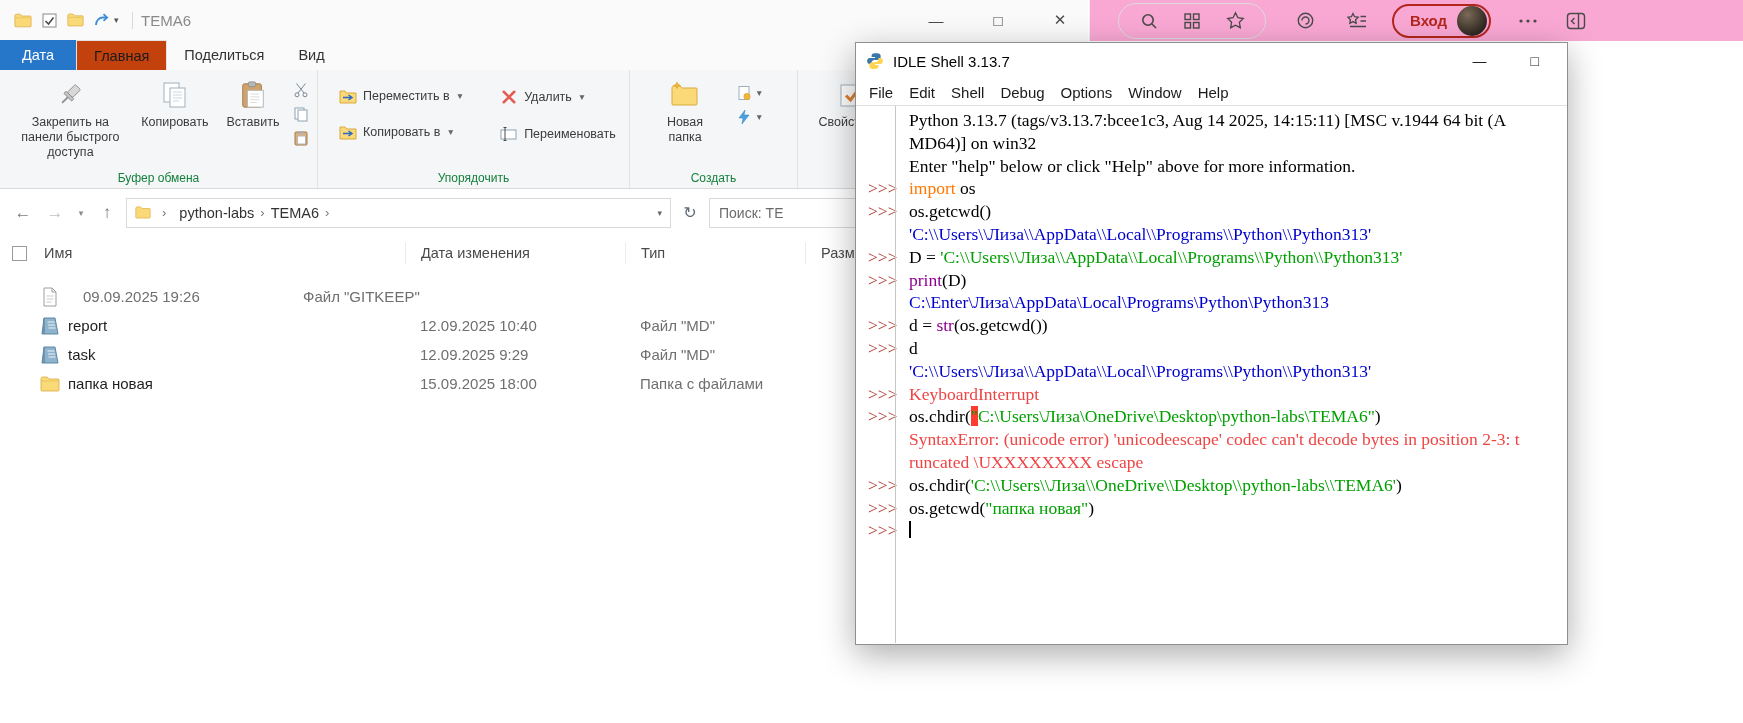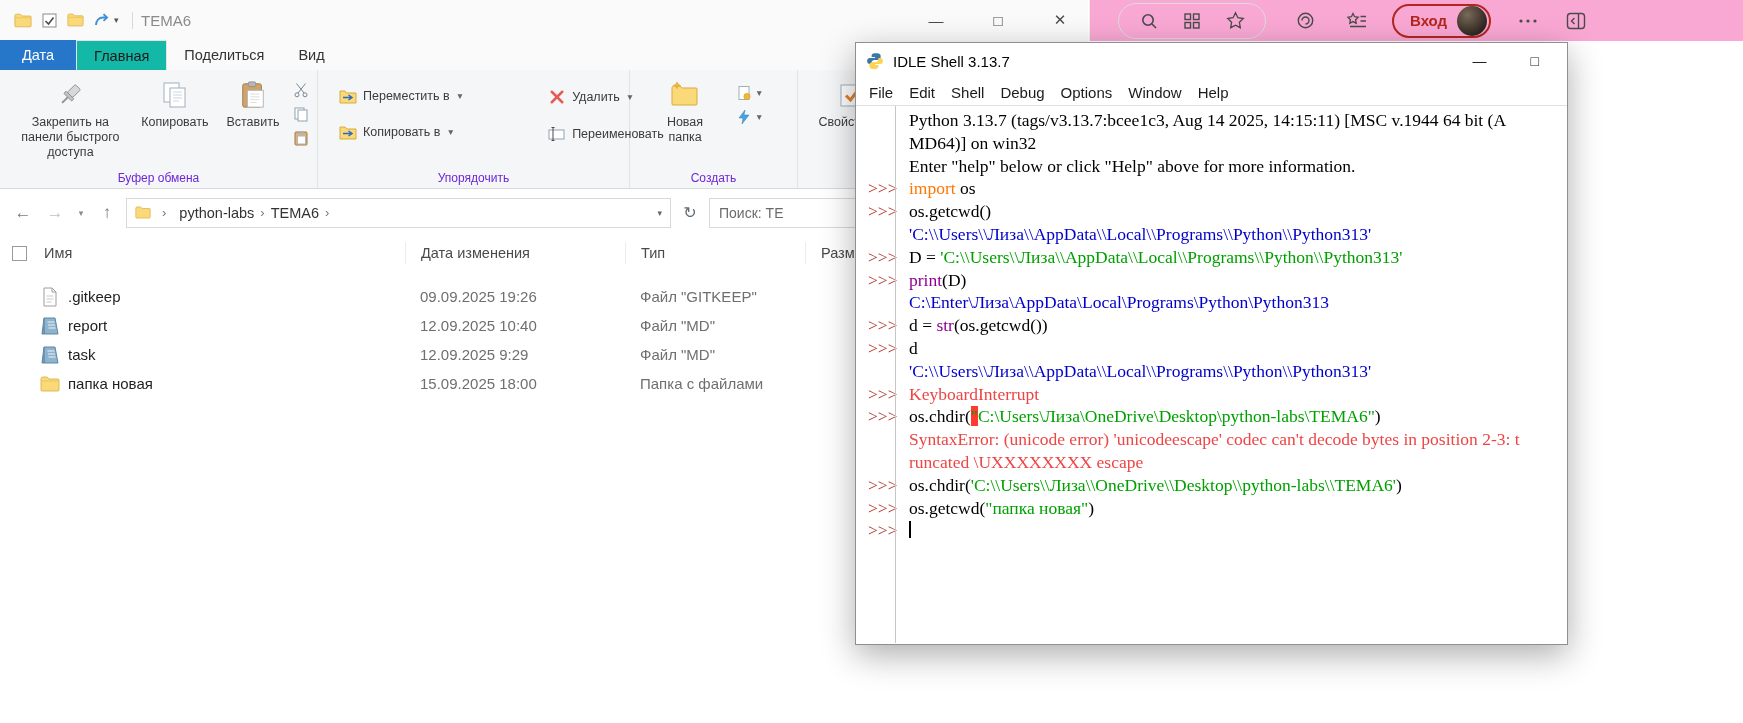--- a/index.html
+++ b/index.html
@@ -13,24 +13,24 @@
   .ex-titlebar{height:40px;display:flex;align-items:center;padding-left:10px;background:#fafafa;position:relative;}
   .qat-btn{width:26px;height:26px;display:flex;align-items:center;justify-content:center;}
   .qat-caret{font-size:9px;color:#555;width:14px;}
   .qat-sep{width:1px;height:17px;background:#d9d9d9;margin:0 8px 0 4px;}
   .ex-title{color:#8a8a8a;font-size:15px;}
   .win-controls{position:absolute;left:905px;top:0;height:40px;display:flex;}
   .win-controls span{width:62px;display:flex;align-items:center;justify-content:center;color:#4a4a4a;font-size:15px;}
   .ex-tabs{height:30px;background:#fafafa;display:flex;align-items:stretch;}
   .ex-tab{padding:0 17px;display:flex;align-items:center;font-size:14.5px;color:#333;}
   .ex-tab.file{background:#2676c9;color:#fff;padding:0 22px;}
-  .ex-tab.active{background:#14b8a6;border:1px solid #e3e3e3;border-bottom:none;color:#1b1b1b;}
+  .ex-tab.active{background:#c2410c;border:1px solid #e3e3e3;border-bottom:none;color:#1b1b1b;}
   .ribbon{height:119px;background:#f5f6f7;border-bottom:1px solid #d9d9d9;display:flex;box-sizing:border-box;}
   .r-group{position:relative;border-right:1px solid #e3e3e3;padding:3px 8px 18px;display:flex;align-items:flex-start;}
-  .g-label{position:absolute;bottom:3px;left:0;right:0;text-align:center;font-size:12px;color:#6d28d9;}
+  .g-label{position:absolute;bottom:3px;left:0;right:0;text-align:center;font-size:12px;color:#15803d;}
   .rb-big{display:flex;flex-direction:column;align-items:center;padding:5px 8px 0;font-size:12.5px;color:#3b3b3b;text-align:center;line-height:15px;}
   .rb-big .ric{height:34px;display:flex;align-items:center;margin-bottom:3px;}
   .rb-med{display:flex;align-items:center;gap:6px;font-size:12.5px;color:#3b3b3b;padding:2px 5px;white-space:nowrap;}
   .arrow{font-size:8.5px;color:#666;}
   .small-col{display:flex;flex-direction:column;gap:8px;padding-top:9px;margin-left:4px;}
   .small-btn{display:flex;align-items:center;gap:3px;}
   .stack{display:flex;flex-direction:column;gap:16px;padding-top:13px;}
   
   .addr-row{height:47px;display:flex;align-items:center;padding:0 10px;gap:6px;background:#fff;}
   .nav-btn{font-size:17px;color:#7c7c7c;width:26px;text-align:center;}
@@ -191,21 +191,21 @@
           <svg width="16" height="16" viewBox="0 0 16 16">
               <rect x="2" y="2" width="12" height="13" rx="1" fill="#d9b27f" stroke="#a57a45"></rect>
               <rect x="5.5" y="1" width="5" height="3" rx="1" fill="#b0b0b0"></rect>
               <rect x="4.5" y="6" width="8" height="8" fill="#fff" stroke="#b5b5b5"></rect>
             </svg>
         </span>
       </div>
       <div class="g-label">Буфер обмена</div>
     </div>
 
-    <div class="r-group" style="width:312px;box-sizing:border-box;gap:48px;">
+    <div class="r-group" style="width:312px;box-sizing:border-box;">
       <div class="stack" style="margin-left:8px;">
         <span class="rb-med">
           <svg width="18" height="16" viewBox="0 0 18 16">
               <path d="M1 3h5l1.5 2H17v10H1z" fill="#fad978" stroke="#d9a93f"></path>
               <path d="M4 9.5h8M9.5 7L13 9.5 9.5 12" stroke="#2c69c4" fill="none" stroke-width="1.5"></path>
             </svg>
           <span>Переместить в</span>
           <span class="arrow">▼</span>
         </span>
         <span class="rb-med">
@@ -335,21 +335,20 @@
 
   <div class="file-rows">
       <div class="file-row">
         <span class="fico">
           <svg width="16" height="20" viewBox="0 0 16 20">
             <path d="M2 1h8l4 4v14H2z" fill="#fff" stroke="#9e9e9e"></path>
             <path d="M10 1v4h4" fill="none" stroke="#9e9e9e"></path>
             <path d="M4.5 9h7M4.5 12h7M4.5 15h5" stroke="#c9c9c9"></path>
           </svg>
         </span>
-        <span class="fname">.gitkeep</span>
         <span class="fdate">09.09.2025 19:26</span>
         <span class="ftype">Файл "GITKEEP"</span>
       </div>
       <div class="file-row">
         <span class="fico">
           <svg width="20" height="18" viewBox="0 0 20 18">
             <path d="M4 1h11l3 16H4.5z" fill="#8fb3cc" stroke="#5d87a5"></path>
             <path d="M4 1L2 17h2.5" fill="#6f98b5" stroke="#5d87a5"></path>
             <path d="M7.5 5h7M8 8h7M8.5 11h7" stroke="#eef4f8" stroke-width="1.2"></path>
           </svg>

